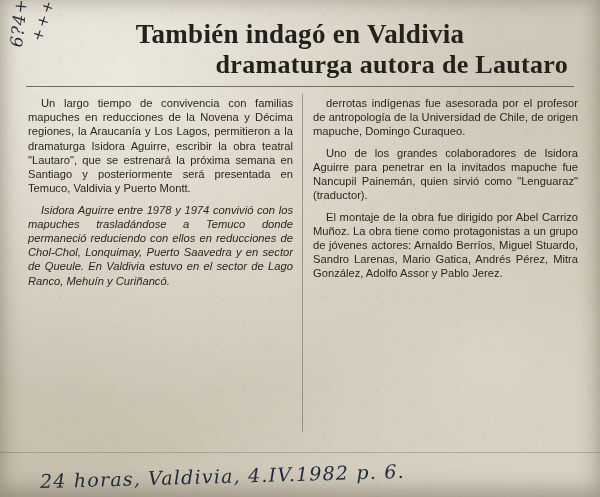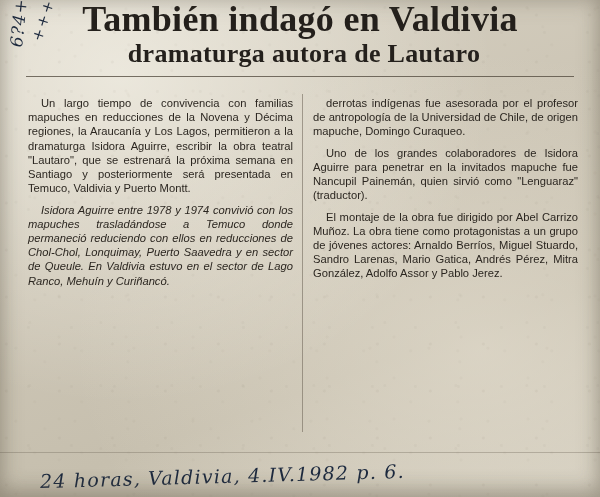--- a/index.html
+++ b/index.html
@@ -52,28 +52,29 @@
   }
 
   .headline {
     text-align: center;
     font-weight: bold;
     color: #24201c;
     letter-spacing: .3px;
     margin: 0 auto;
   }
   #headline-line1 {
-    font-size: 36px;
-    padding: 0 40px 0 40px;
+    font-size: 27px;
+    padding: 20px 40px 0 40px;
     line-height: 1.06;
   }
   #headline-line2 {
     font-size: 26px;
     padding: 2px 32px 0 40px;
     line-height: 1.06;
+    text-align: right;
   }
   .rule {
     height: 1px;
     background: #4d453a;
     margin: 8px 26px 0 26px;
     opacity: .75;
   }
 
   #columns {
     position: absolute;

